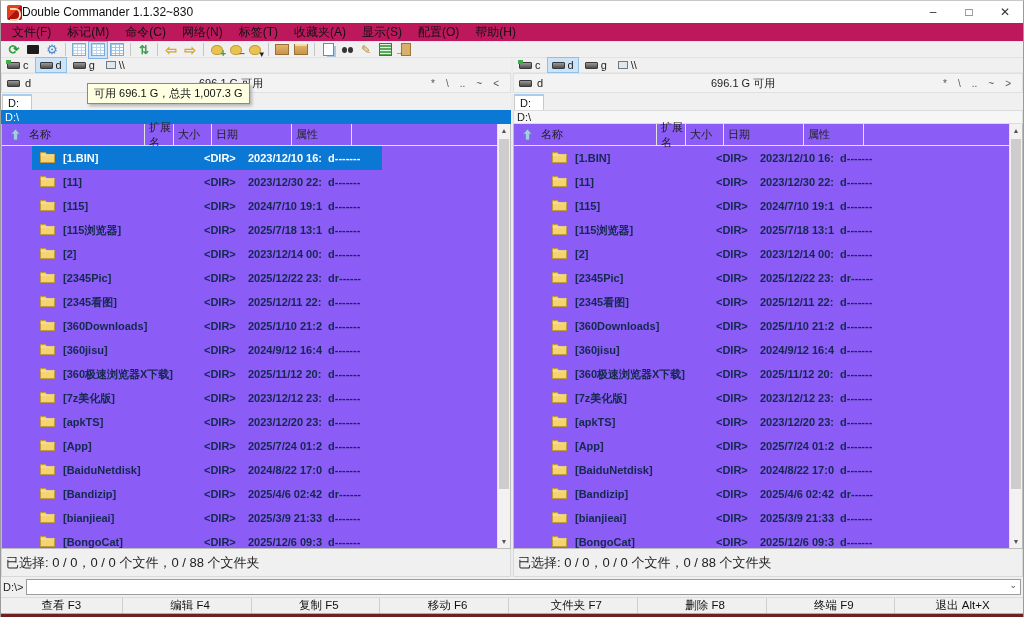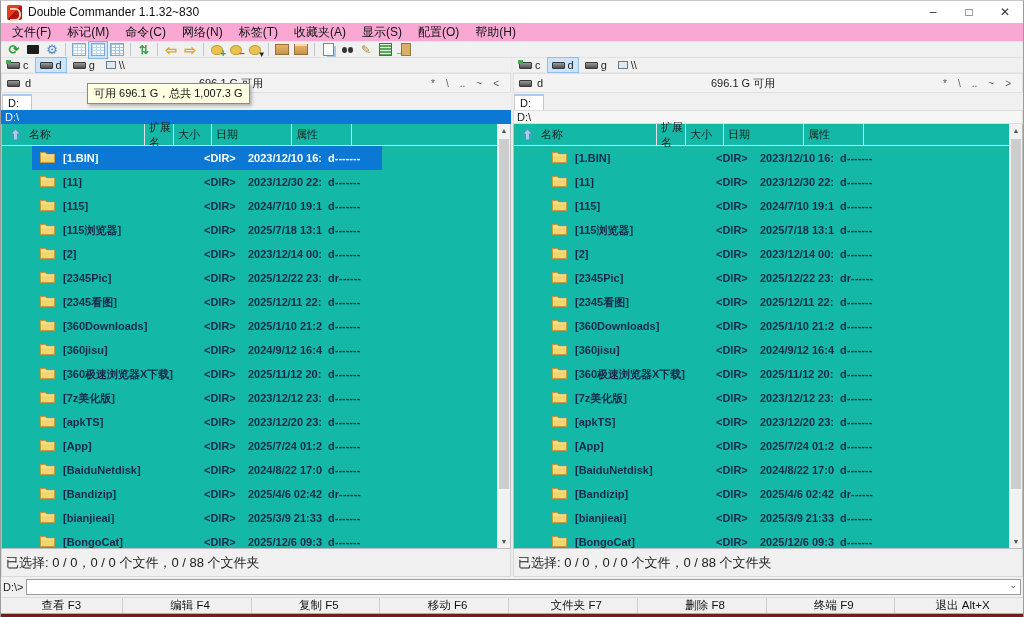--- a/index.html
+++ b/index.html
@@ -3,28 +3,28 @@
 <meta charset="utf-8">
 <style>
   html,body{margin:0;padding:0;background:#fff;}
   *{box-sizing:border-box;}
   #win{
     width:1024px;height:617px;position:relative;display:flex;flex-direction:column;
     font-family:"Liberation Sans",sans-serif;background:#f0f0f0;overflow:hidden;
     border-left:1px solid #9b9b9b;border-right:1px solid #9b9b9b;border-top:1px solid #c9c9c9;
   }
   
-  #titlebar{height:22px;background:#fff;display:flex;align-items:center;padding-left:6px;gap:6px;flex:0 0 auto;}
+  #titlebar{height:22px;background:#fff;display:flex;align-items:center;padding-left:6px;flex:0 0 auto;}
   #app-logo{width:15px;height:15px;border-radius:2px;background:linear-gradient(135deg,#e2401c 0 50%,#b01212 50% 100%);position:relative;}
   #app-logo::after{content:"";position:absolute;left:3px;top:3px;width:9px;height:9px;border:2px solid #ffd9b0;border-left:none;border-radius:0 6px 6px 0;}
   #title-text{font-size:12px;color:#111;}
   #win-controls{margin-left:auto;display:flex;height:100%;}
   .wc{width:36px;height:100%;display:flex;align-items:center;justify-content:center;font-size:12px;color:#333;}
   
-  #menubar{height:18px;display:flex;align-items:flex-start;background:#f9a8d4;font-size:12px;color:#111;padding-left:3px;flex:0 0 auto;}
+  #menubar{height:18px;display:flex;align-items:flex-start;background:#be185d;font-size:12px;color:#111;padding-left:3px;flex:0 0 auto;}
   .menu-item{padding:0 8px;line-height:18px;}
   
   #toolbar{height:17px;display:flex;align-items:center;background:#f0f0f0;border-top:1px solid #e6e6e6;border-bottom:1px solid #e2e2e2;padding-left:4px;gap:1px;flex:0 0 auto;}
   .tb-sep{width:1px;height:13px;background:#c6c6c6;margin:0 3px;}
   .tb-btn{width:18px;height:16px;display:flex;align-items:center;justify-content:center;position:relative;}
   .tb-btn.pressed{background:#cfe4f8;outline:1px solid #7fb2e4;}
   .tbi-refresh::before{content:"⟳";color:#2f9e3f;font-weight:bold;font-size:13px;}
   .tbi-terminal::before{content:"";width:12px;height:9px;background:#1c1c1c;border-radius:1px;}
   .tbi-options::before{content:"⚙";color:#4a86c8;font-size:13px;}
   .tbi-brief-view::before,.tbi-full-view::before,.tbi-thumbnails-view::before{
@@ -59,21 +59,21 @@
   .disk-ico{width:13px;height:7px;background:linear-gradient(#9a9a9a,#4d4d4d);border-radius:1px;border:1px solid #3a3a3a;position:relative;}
   .sysdot{position:absolute;left:-2px;top:-3px;width:5px;height:4px;background:#3fae4a;}
   .net-ico{width:10px;height:8px;border:1px solid #777;background:#dde8f0;}
   .panel-head{height:20px;display:flex;align-items:center;background:#f3f3f3;border:1px solid #e0e0e0;font-size:11px;color:#222;padding:0 5px;gap:5px;flex:0 0 auto;}
   .panel-head .free{flex:1;text-align:center;}
   .navbtns{display:flex;gap:11px;font-size:10px;color:#555;padding-right:6px;}
   .tabrow{height:17px;display:flex;align-items:flex-end;background:#f0f0f0;padding-left:1px;flex:0 0 auto;}
   .tab{background:#fff;border:1px solid #c9c9c9;border-bottom:none;border-top:2px solid #a8cdf0;font-size:11px;line-height:12px;padding:1px 12px 1px 5px;color:#111;}
   .pathbar{height:14px;font-size:11px;line-height:13px;padding-left:3px;background:#f6f6f6;color:#222;border:1px solid #dcdcdc;flex:0 0 auto;}
   .pathbar.active{background:#0a78d4;color:#fff;border-color:#0a78d4;}
-  .listwrap{flex:1;display:flex;background:#14b8a6;border:1px solid #bcbcbc;border-top:none;min-height:0;}
+  .listwrap{flex:1;display:flex;background:#8b5cf6;border:1px solid #bcbcbc;border-top:none;min-height:0;}
   .listmain{flex:1;display:flex;flex-direction:column;min-width:0;}
   .colhead{height:22px;display:flex;border-bottom:1px solid #e3e3e3;font-size:11px;color:#222;align-items:stretch;flex:0 0 auto;}
   .ch{border-right:1px solid #e2e2e2;display:flex;align-items:center;padding-left:4px;gap:8px;}
   .c-name{width:143px;padding-left:8px;}
   .c-ext{width:29px;}
   .c-size{width:38px;}
   .c-date{width:80px;}
   .c-attr{width:60px;}
   .c-fill{flex:1;border-right:none;}
   .rows{flex:1;overflow:hidden;}

